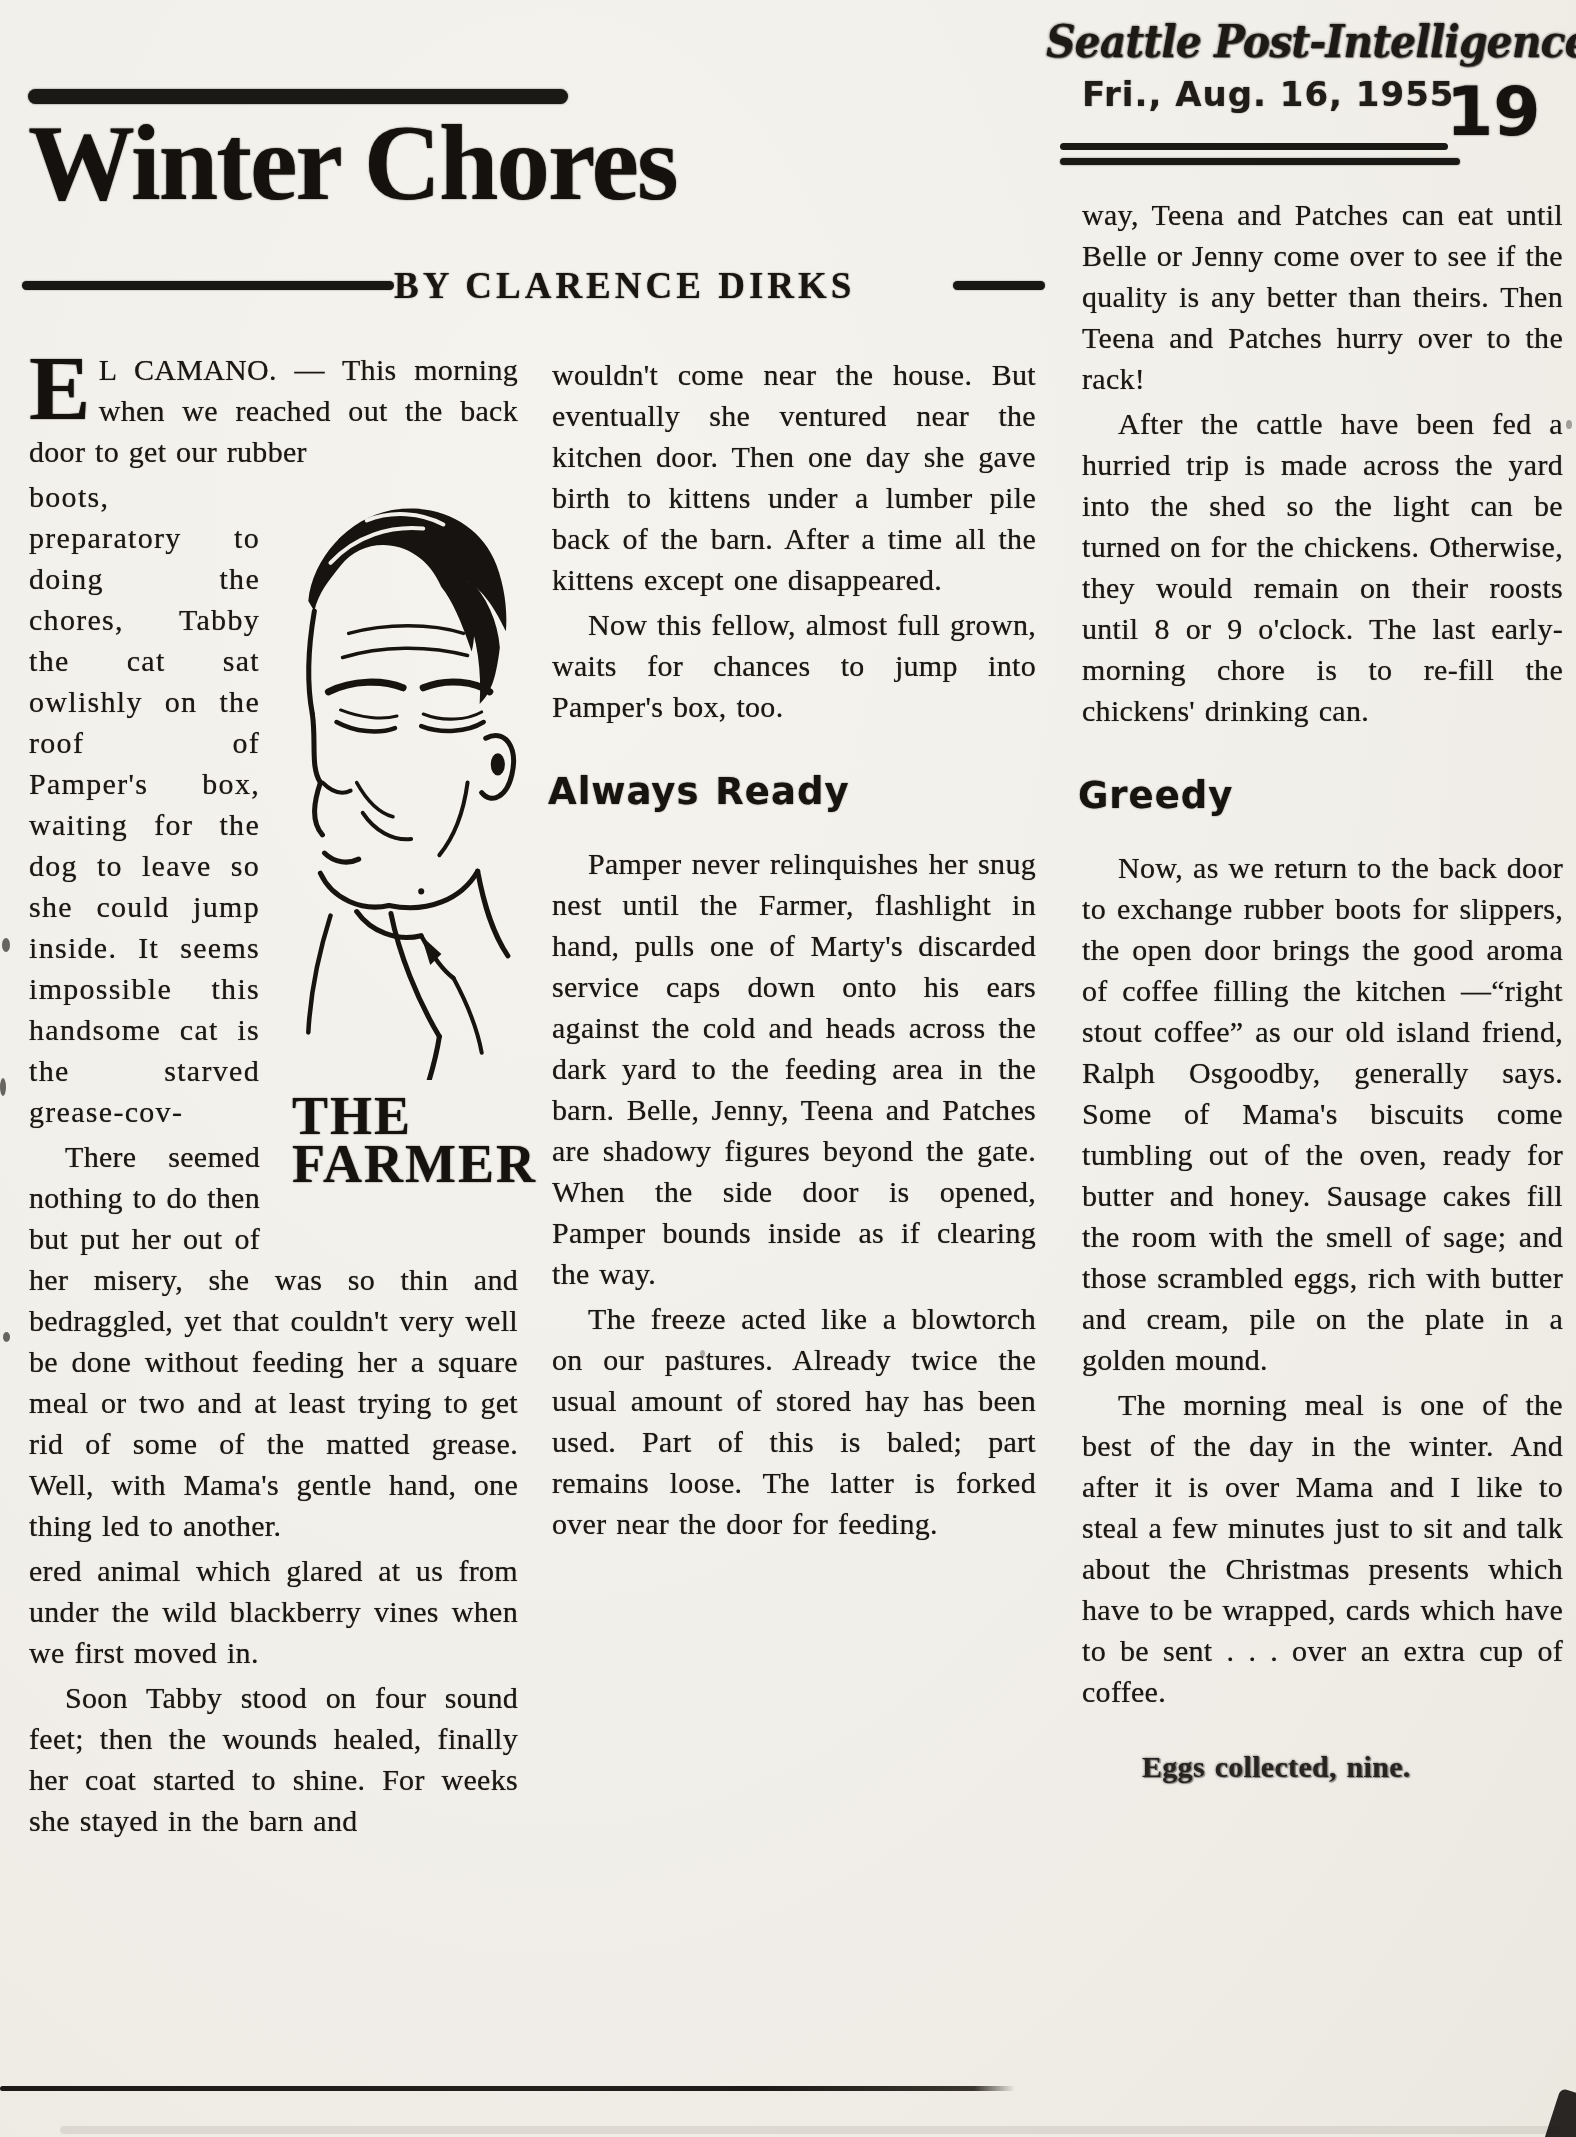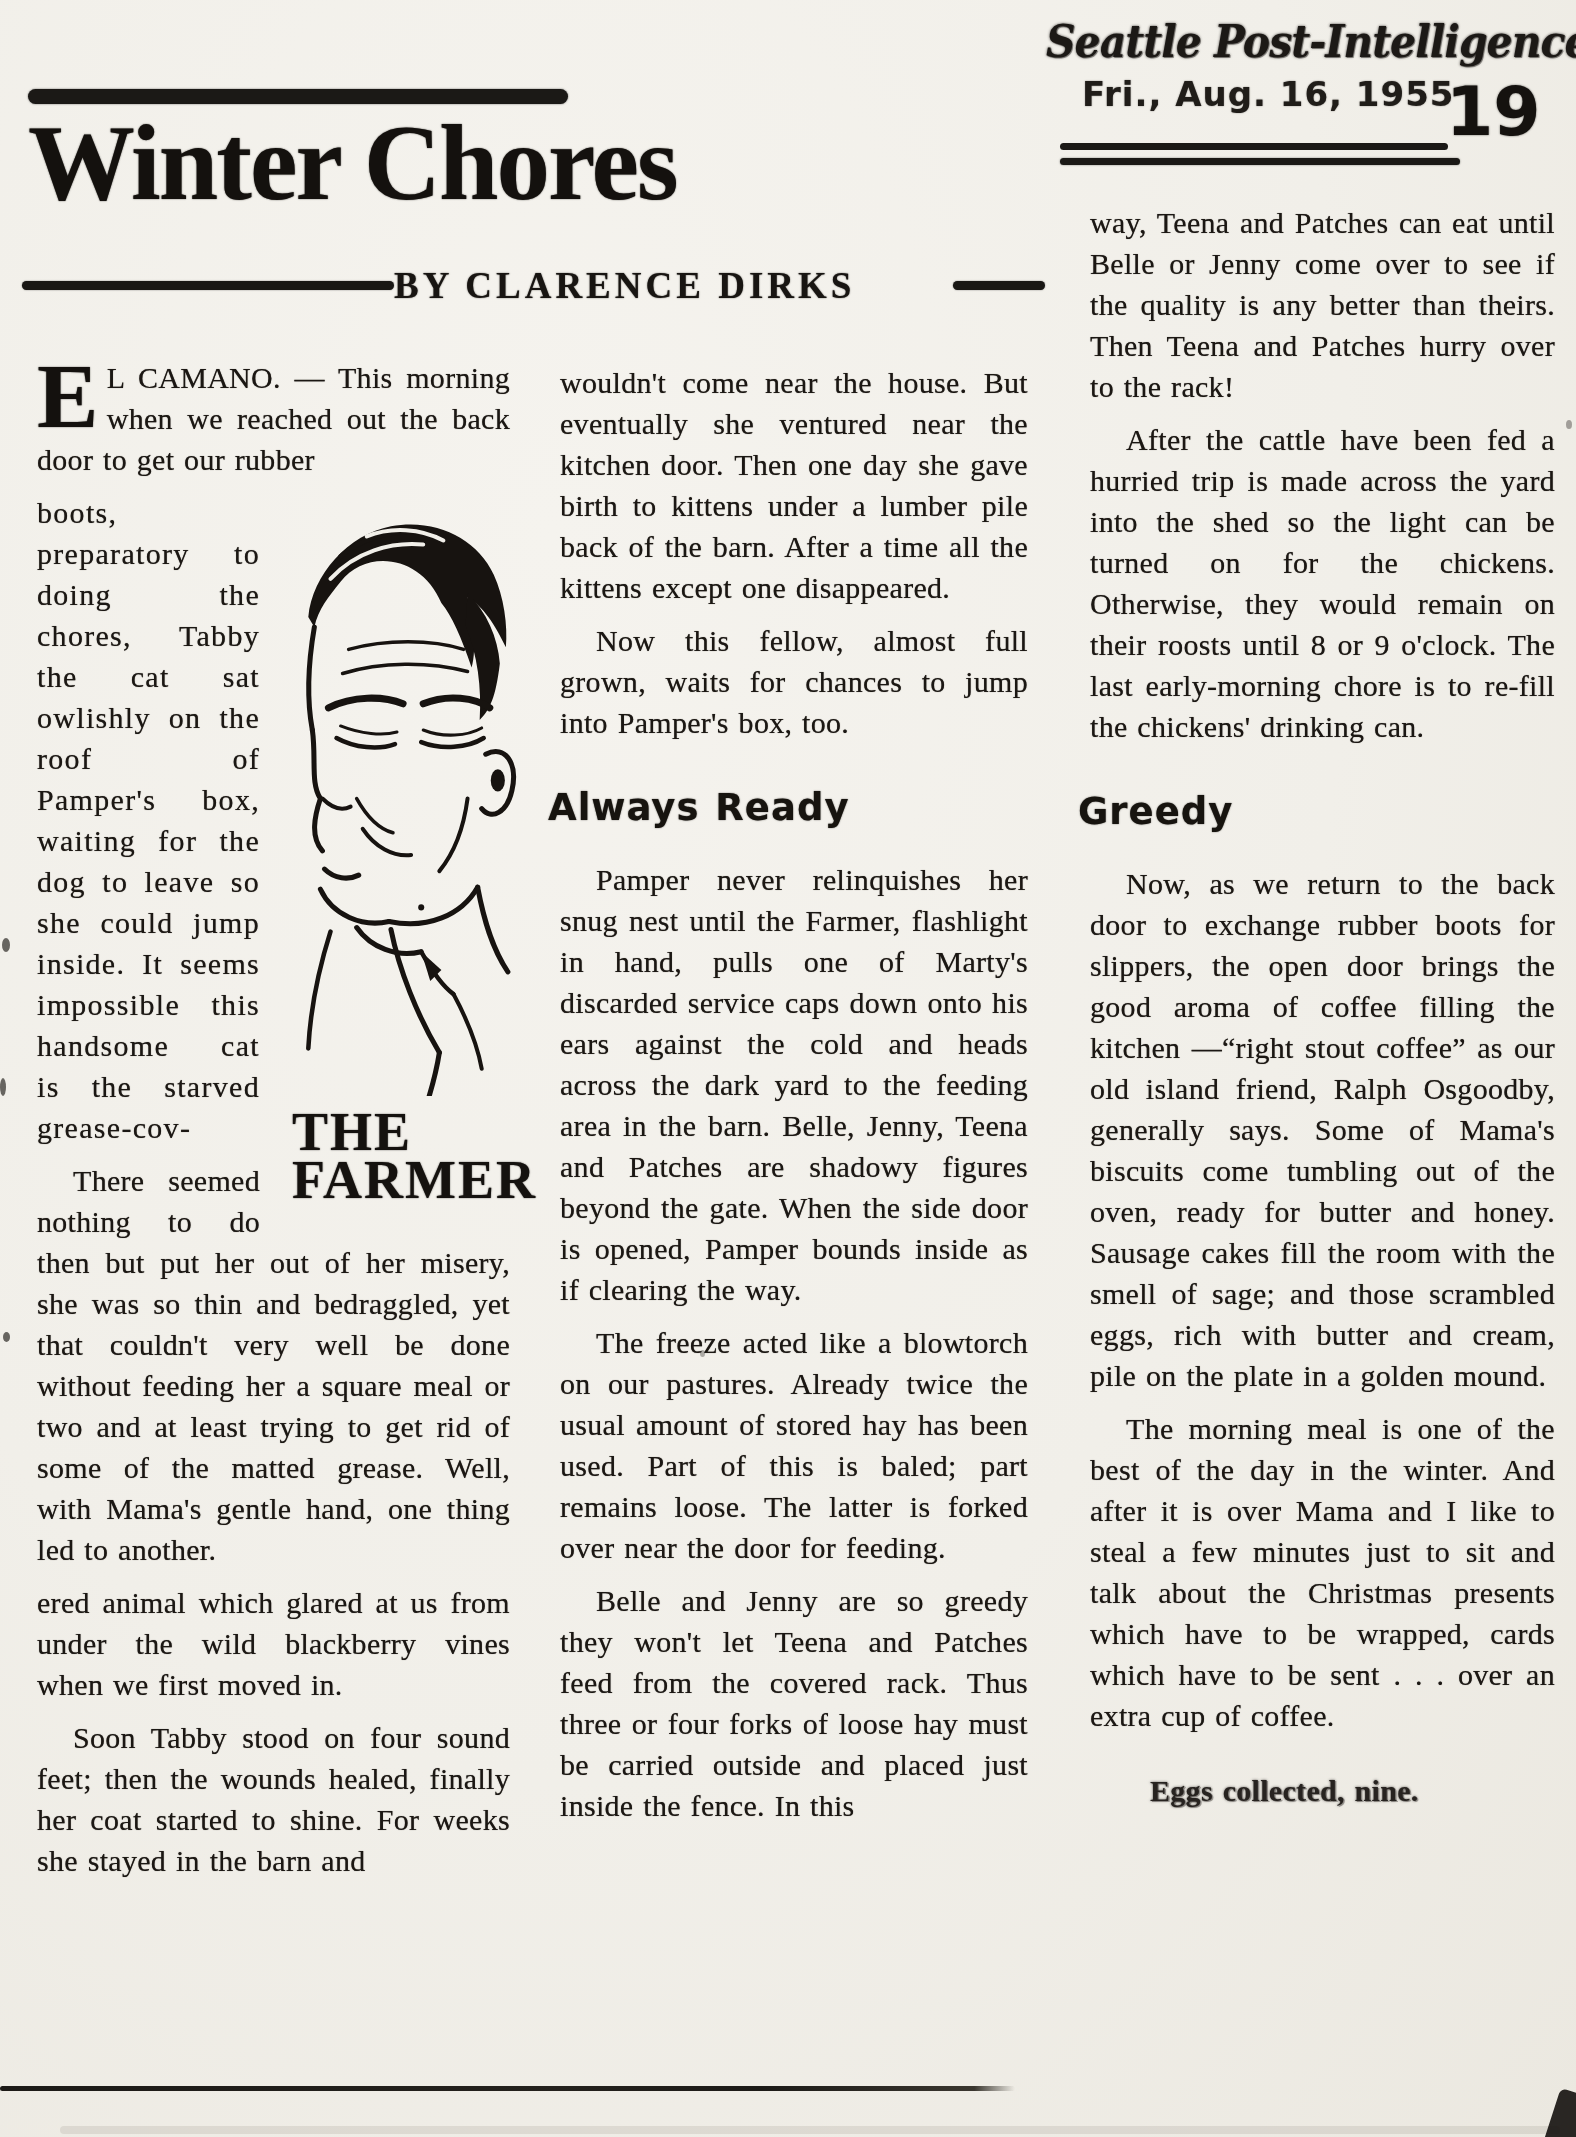--- a/index.html
+++ b/index.html
@@ -70,21 +70,21 @@
     text-shadow:0 0 2px rgba(21,18,15,.7);
   }
   .mast-rule-a{position:absolute;left:1060px;top:143px;width:388px;height:7px;background:#1b1916;border-radius:4px;}
   .mast-rule-b{position:absolute;left:1060px;top:158px;width:400px;height:7px;background:#1b1916;border-radius:4px;box-shadow:0 0 2px rgba(0,0,0,.5);}
   
   .col{position:absolute;font-size:30px;line-height:41px;text-align:justify;word-spacing:2px;letter-spacing:.3px;
        text-shadow:0 0 .8px rgba(27,23,19,.7);}
   .col1{left:25px;top:345px;width:497px;}
   .col2{left:548px;top:350px;width:492px;}
   .col3{left:1078px;top:190px;width:489px;}
-  .para{margin:12px;}
+  .para{margin:4px;}
   .para.indent{text-indent:36px;}
   .dropcap{
     float:left;
     font-size:92px;line-height:74px;font-weight:bold;
     padding:2px 8px 0 0;color:#14110e;
     text-shadow:0 0 1.5px rgba(20,17,14,.8);
   }
   .narrowwrap{overflow:visible;}
   .narrow-text{word-spacing:6px;letter-spacing:1.3px;}
   .clearfix{clear:both;}
@@ -213,21 +213,20 @@
     <p class="para clearfix">ered animal which glared at us from under the wild blackberry vines when we first moved in.</p>
     <p class="para indent">Soon Tabby stood on four sound feet; then the wounds healed, finally her coat started to shine. For weeks she stayed in the barn and</p>
   </div>
 
   <div class="col col2">
     <p class="para">wouldn't come near the house. But eventually she ventured near the kitchen door. Then one day she gave birth to kittens under a lumber pile back of the barn. After a time all the kittens except one disappeared.</p>
     <p class="para indent">Now this fellow, almost full grown, waits for chances to jump into Pamper's box, too.</p>
     <div class="subhead">Always Ready</div>
     <p class="para indent">Pamper never relinquishes her snug nest until the Farmer, flashlight in hand, pulls one of Marty's discarded service caps down onto his ears against the cold and heads across the dark yard to the feeding area in the barn. Belle, Jenny, Teena and Patches are shadowy figures beyond the gate. When the side door is opened, Pamper bounds inside as if clearing the way.</p>
     <p class="para indent">The freeze acted like a blowtorch on our pastures. Already twice the usual amount of stored hay has been used. Part of this is baled; part remains loose. The latter is forked over near the door for feeding.</p>
-    <p class="para indent">Belle and Jenny are so greedy they won't let Teena and Patches feed from the covered rack. Thus three or four forks of loose hay must be carried outside and placed just inside the fence. In this</p>
   </div>
 
   <div class="col col3">
     <p class="para">way, Teena and Patches can eat until Belle or Jenny come over to see if the quality is any better than theirs. Then Teena and Patches hurry over to the rack!</p>
     <p class="para indent">After the cattle have been fed a hurried trip is made across the yard into the shed so the light can be turned on for the chickens. Otherwise, they would remain on their roosts until 8 or 9 o'clock. The last early-morning chore is to re-fill the chickens' drinking can.</p>
     <div class="subhead">Greedy</div>
     <p class="para indent">Now, as we return to the back door to exchange rubber boots for slippers, the open door brings the good aroma of coffee filling the kitchen —“right stout coffee” as our old island friend, Ralph Osgoodby, generally says. Some of Mama's biscuits come tumbling out of the oven, ready for butter and honey. Sausage cakes fill the room with the smell of sage; and those scrambled eggs, rich with butter and cream, pile on the plate in a golden mound.</p>
     <p class="para indent">The morning meal is one of the best of the day in the winter. And after it is over Mama and I like to steal a few minutes just to sit and talk about the Christmas presents which have to be wrapped, cards which have to be sent . . . over an extra cup of coffee.</p>
     <p class="para eggs-line">Eggs collected, nine.</p>
   </div>

